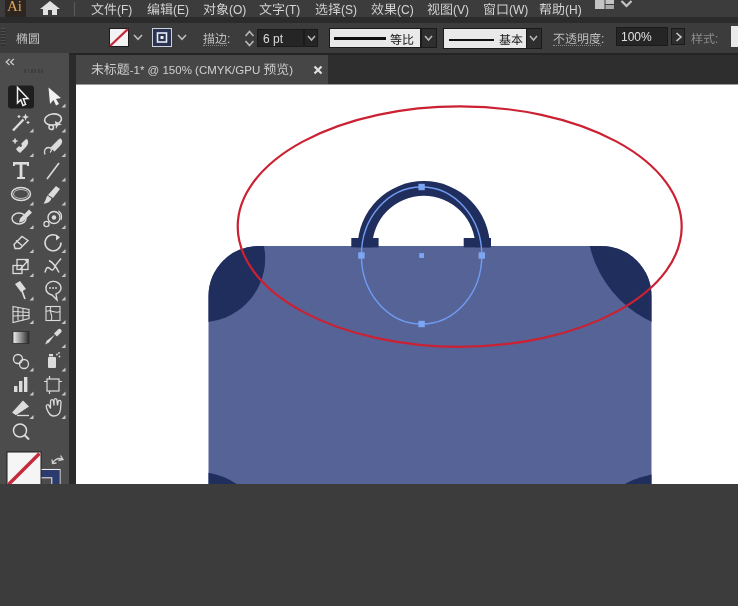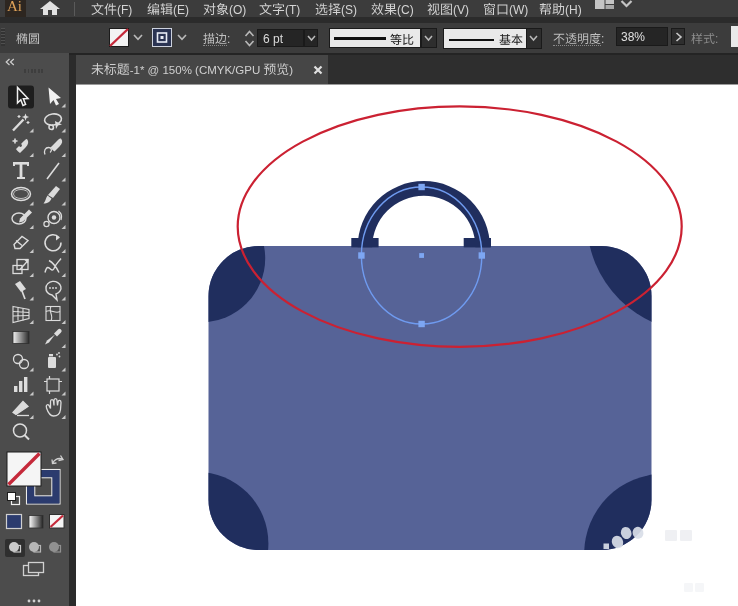--- a/index.html
+++ b/index.html
@@ -1,15 +1,15 @@
 <!DOCTYPE html>
 <html><head><meta charset="utf-8">
 <style>
 html,body{margin:0;padding:0;background:#3c3c3c}
-#page{position:relative;width:738px;height:606px;overflow:hidden;background:#3c3c3c;font-family:'Liberation Sans',sans-serif}
+#page{position:relative;width:738px;height:484px;overflow:hidden;background:#3c3c3c;font-family:'Liberation Sans',sans-serif}
 svg{display:block}
 </style></head><body>
 <svg width="0" height="0" style="position:absolute">
     <defs>
       <path id="g4e0d" d="M559 478C678 398 828 280 899 203L960 261C885 338 733 450 615 526ZM69 770V693H514C415 522 243 353 44 255C60 238 83 208 95 189C234 262 358 365 459 481V-78H540V584C566 619 589 656 610 693H931V770Z"></path>
       <path id="g4ef6" d="M317 341V268H604V-80H679V268H953V341H679V562H909V635H679V828H604V635H470C483 680 494 728 504 775L432 790C409 659 367 530 309 447C327 438 359 420 373 409C400 451 425 504 446 562H604V341ZM268 836C214 685 126 535 32 437C45 420 67 381 75 363C107 397 137 437 167 480V-78H239V597C277 667 311 741 339 815Z"></path>
       <path id="g52a9" d="M633 840C633 763 633 686 631 613H466V542H628C614 300 563 93 371 -26C389 -39 414 -64 426 -82C630 52 685 279 700 542H856C847 176 837 42 811 11C802 -1 791 -4 773 -4C752 -4 700 -3 643 1C656 -19 664 -50 666 -71C719 -74 773 -75 804 -72C836 -69 857 -60 876 -33C909 10 919 153 929 576C929 585 929 613 929 613H703C706 687 706 763 706 840ZM34 95 48 18C168 46 336 85 494 122L488 190L433 178V791H106V109ZM174 123V295H362V162ZM174 509H362V362H174ZM174 576V723H362V576Z"></path>
       <path id="g53e3" d="M127 735V-55H205V30H796V-51H876V735ZM205 107V660H796V107Z"></path>
       <path id="g56fe" d="M375 279C455 262 557 227 613 199L644 250C588 276 487 309 407 325ZM275 152C413 135 586 95 682 61L715 117C618 149 445 188 310 203ZM84 796V-80H156V-38H842V-80H917V796ZM156 29V728H842V29ZM414 708C364 626 278 548 192 497C208 487 234 464 245 452C275 472 306 496 337 523C367 491 404 461 444 434C359 394 263 364 174 346C187 332 203 303 210 285C308 308 413 345 508 396C591 351 686 317 781 296C790 314 809 340 823 353C735 369 647 396 569 432C644 481 707 538 749 606L706 631L695 628H436C451 647 465 666 477 686ZM378 563 385 570H644C608 531 560 496 506 465C455 494 411 527 378 563Z"></path>
       <path id="g5706" d="M337 631H656V555H337ZM271 684V502H727V684ZM470 352V294C470 236 449 154 182 103C197 88 215 62 223 46C503 111 537 212 537 291V352ZM521 161C601 126 707 74 761 42L792 97C736 128 629 177 551 210ZM246 442V183H314V383H681V188H751V442ZM81 799V-79H154V-41H844V-79H919V799ZM154 21V736H844V21Z"></path>
@@ -235,21 +235,21 @@
       <g transform="translate(0,12.0)" fill="#c0c0c0" font-family="Liberation Sans,sans-serif">
         <use href="#g4e0d" transform="translate(0.0,0) scale(0.0120,-0.0120)"></use>
         <use href="#g900f" transform="translate(12.0,0) scale(0.0120,-0.0120)"></use>
         <use href="#g660e" transform="translate(24.0,0) scale(0.0120,-0.0120)"></use>
         <use href="#g5ea6" transform="translate(36.0,0) scale(0.0120,-0.0120)"></use>
         <text x="48.0" y="0" font-size="12px"> :</text>
       </g>
     </svg>
     <div style="position:absolute;left:553px;top:45px;width:48px;border-bottom:1px dotted #8a8a8a"></div>
     <div style="position:absolute;left:616px;top:27px;width:52px;height:19px;background:#252525;border:1px solid #1a1a1a;box-sizing:border-box"></div>
-    <div style="position:absolute;left:621px;top:30px;font:12px 'Liberation Sans',sans-serif;color:#e0e0e0">38%</div>
+    <div style="position:absolute;left:621px;top:30px;font:12px 'Liberation Sans',sans-serif;color:#e0e0e0">100%</div>
     <div style="position:absolute;left:671px;top:28px;width:14px;height:17px;background:#2e2e2e;border:1px solid #1a1a1a;box-sizing:border-box"></div>
     <svg style="position:absolute;left:674.5px;top:32px" width="8" height="10">
       <path d="M1.5 1 L6 5 L1.5 9" stroke="#c8c8c8" stroke-width="1.6" fill="none"></path>
     </svg>
     <svg style="position:absolute;left:691px;top:30.5px;overflow:visible;" width="33" height="16">
       <g transform="translate(0,12.0)" fill="#8e8e8e" font-family="Liberation Sans,sans-serif">
         <use href="#g6837" transform="translate(0.0,0) scale(0.0120,-0.0120)"></use>
         <use href="#g5f0f" transform="translate(12.0,0) scale(0.0120,-0.0120)"></use>
         <text x="24.0" y="0" font-size="12px"> :</text>
       </g>

